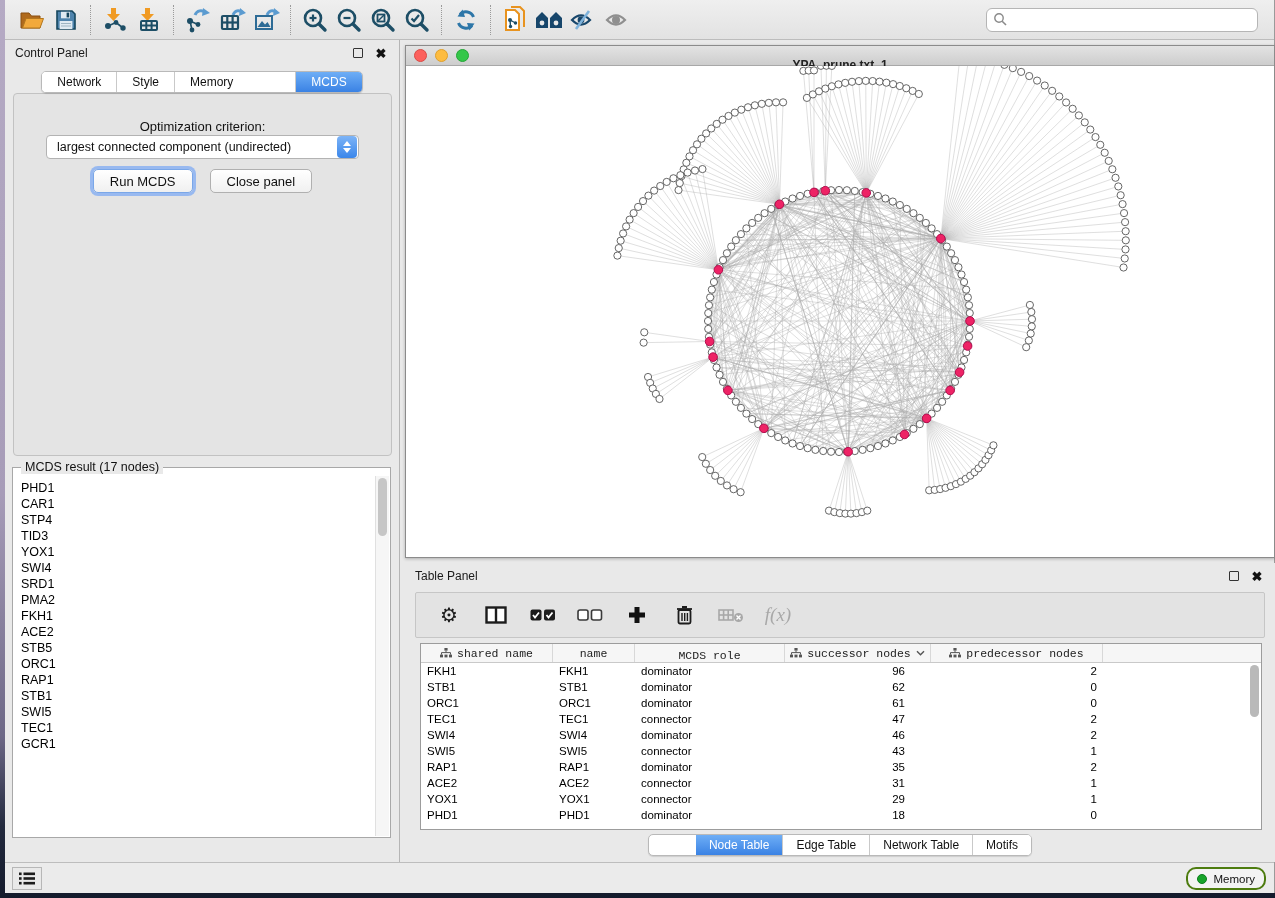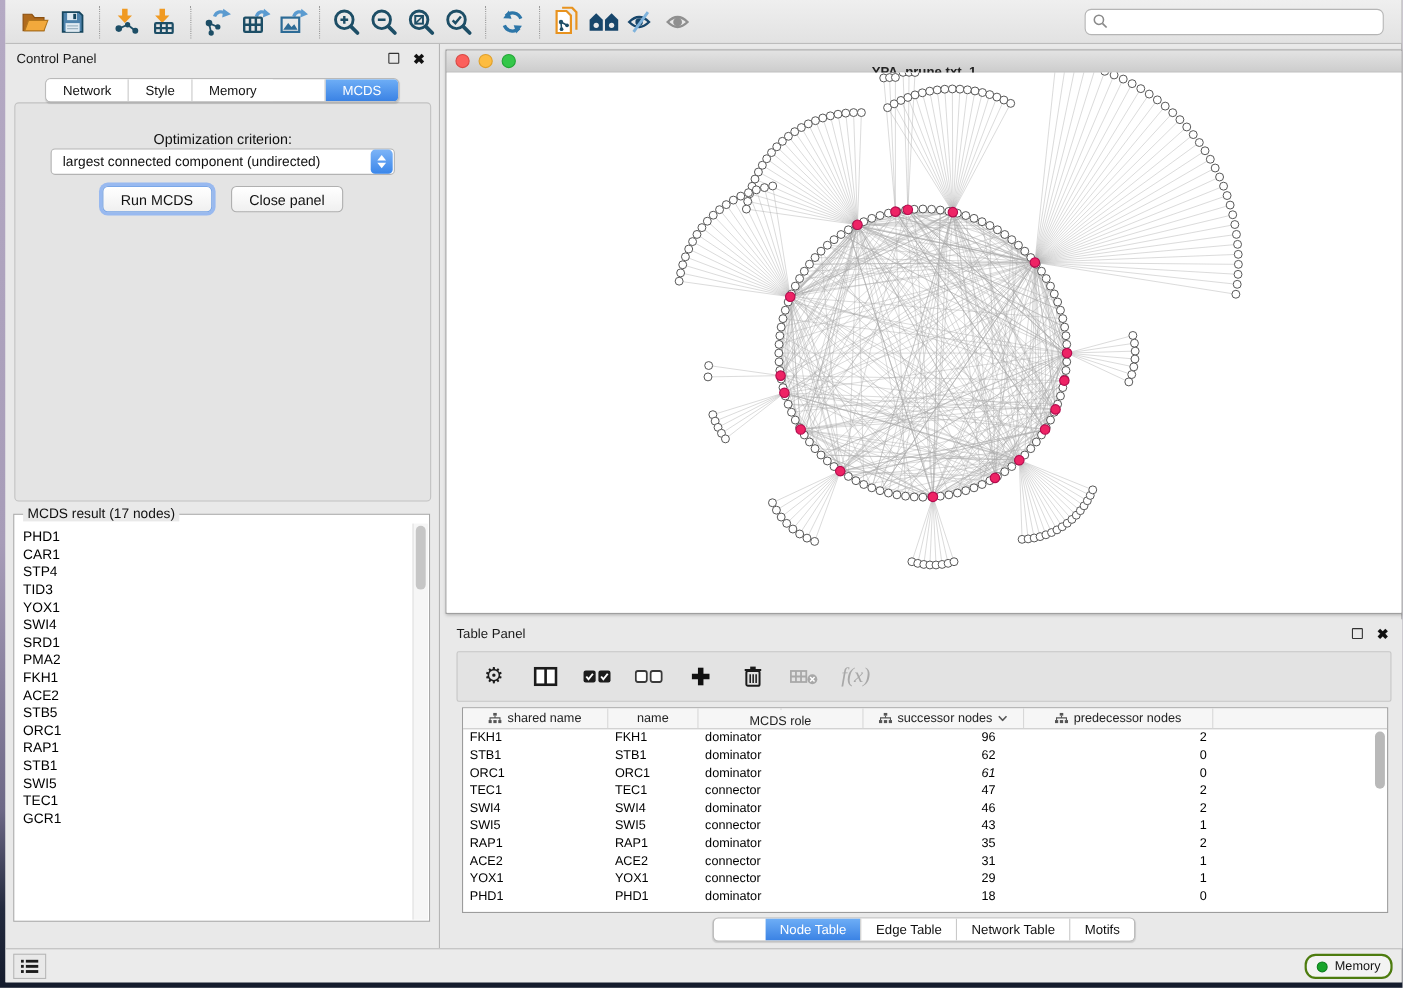--- a/index.html
+++ b/index.html
@@ -58,21 +58,21 @@
   .net-canvas { position:absolute; left:0; top:20px; width:868px; height:491px; background:#fff; }
 
   
   .table-panel { position:absolute; left:400px; top:563px; width:870px; height:299px; background:#e9e9e9; }
   .tp-toolbar { position:absolute; left:10px; top:29px; width:850px; height:46px; background:#e3e3e3; border:1px solid #c6c6c6; border-radius:2px; display:flex; align-items:center; padding-left:20px; gap:21px; }
   .tp-ic { width:26px; height:26px; display:flex; align-items:center; justify-content:center; }
   .fx { font-family:"Liberation Serif", serif; font-style:italic; font-size:19px; color:#a8a8a8; }
   .gear-glyph { font-size:20px; color:#1c1c1c; line-height:1; }
 
   .ntable { position:absolute; left:15px; top:80px; width:842px; height:187px; background:#fff; border:1px solid #9c9c9c; }
-  .thead { display:flex; height:19px; background:#f6f6f6; border-bottom:1px solid #c9c9c9; }
+  .thead { display:flex; height:19px; background:#f6f6f6; border-bottom:1px solid #c9c9c9;font-family:Liberation Mono, monospace; }
   .th { display:flex; align-items:center; justify-content:center; gap:5px; font-size:11.5px; color:#222; border-right:1px solid #d8d8d8; position:relative; }
   .tbody .tr { display:flex; height:16px; align-items:center; }
   .td { font-size:11.5px; color:#000; padding:0 6px; white-space:nowrap; overflow:hidden; }
   .td.num { text-align:right; }
   .tscroll { position:absolute; top:21px; right:2px; width:9px; height:52px; background:#b9b9b9; border-radius:5px; }
 
   .tp-tabs { position:absolute; left:0; top:271px; width:100%; display:flex; justify-content:center; }
   .tp-tabs .seg .tab { padding:3px 13px; }
 
   
@@ -1268,21 +1268,21 @@
             <div class="td" style="width: 132px;">STB1</div>
             <div class="td" style="width: 82px;">STB1</div>
             <div class="td" style="width: 150px;">dominator</div>
             <div class="td num" style="width: 146px; padding-right: 26px;">62</div>
             <div class="td num" style="width: 172px;">0</div>
           </div>
           <div class="tr">
             <div class="td" style="width: 132px;">ORC1</div>
             <div class="td" style="width: 82px;">ORC1</div>
             <div class="td" style="width: 150px;">dominator</div>
-            <div class="td num" style="width: 146px; padding-right: 26px; font-style: italic;">61</div>
+            <div class="td num" style="width: 146px; padding-right: 26px;">61</div>
             <div class="td num" style="width: 172px;">0</div>
           </div>
           <div class="tr">
             <div class="td" style="width: 132px;">TEC1</div>
             <div class="td" style="width: 82px;">TEC1</div>
             <div class="td" style="width: 150px;">connector</div>
             <div class="td num" style="width: 146px; padding-right: 26px;">47</div>
             <div class="td num" style="width: 172px;">2</div>
           </div>
           <div class="tr">

